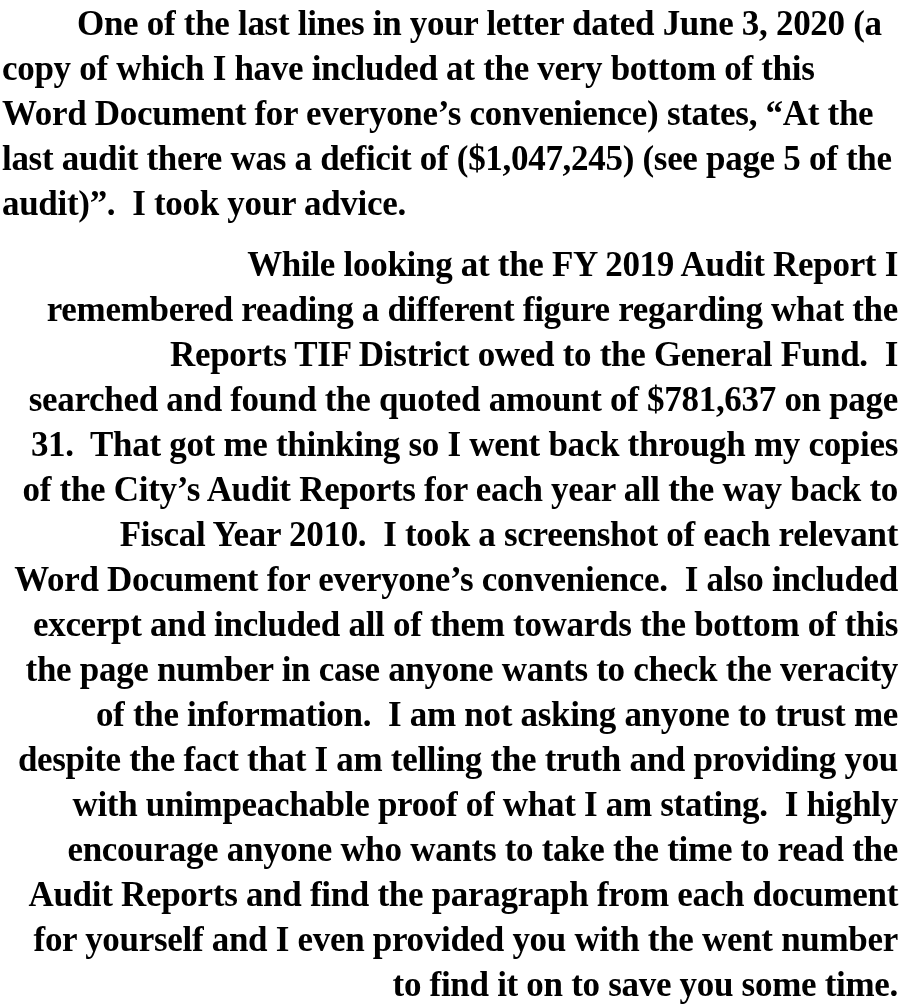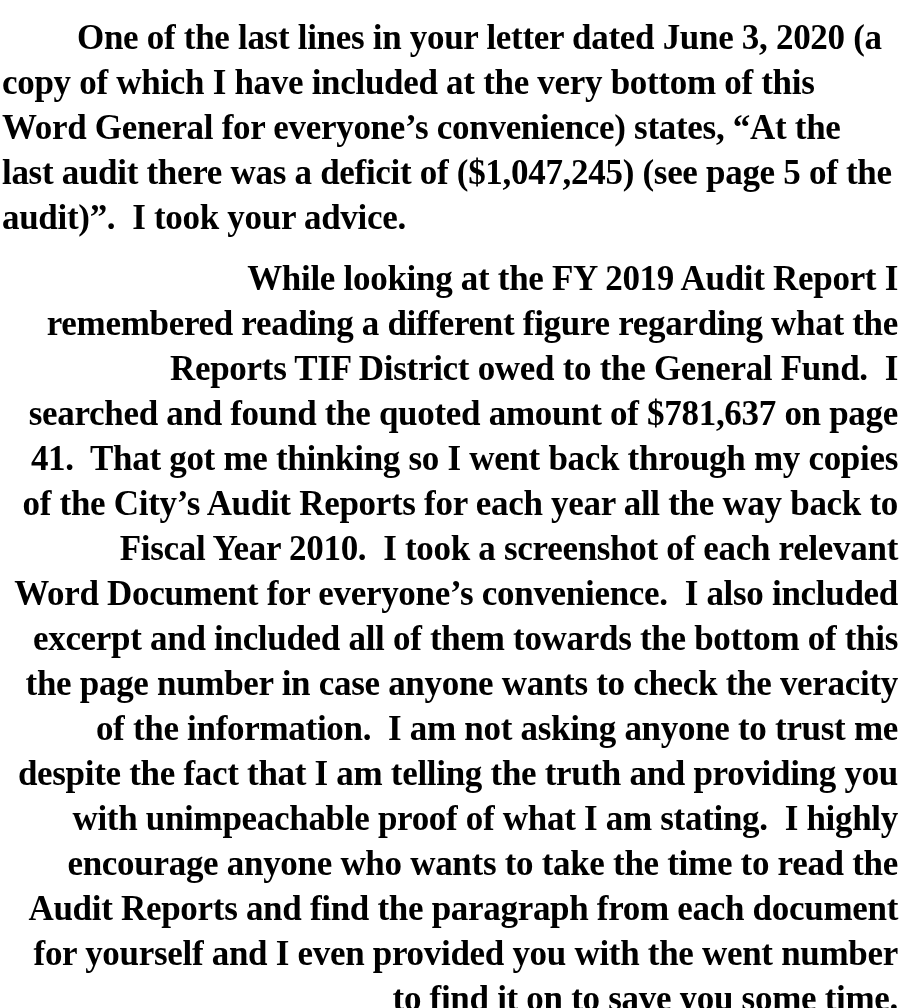--- a/index.html
+++ b/index.html
@@ -7,21 +7,21 @@
     padding: 0;
     width: 900px;
     height: 1008px;
     background: #ffffff;
     overflow: hidden;
   }
   .page {
     box-sizing: border-box;
     width: 900px;
     height: 1008px;
-    padding: 15px 2px 0 2px;
+    padding: 1px 2px 0 2px;
     background: #ffffff;
     color: #000000;
   }
   .paragraph {
     margin: 0;
   }
   .paragraph + .paragraph {
     margin-top: 16px;
     text-align: right;
   }
@@ -38,30 +38,30 @@
     text-indent: 75px;
   }
 </style>
 </head>
 <body>
 
 <div class="page">
     <div class="paragraph">
       <div class="line">One of the last lines in your letter dated June 3, 2020 (a</div>
       <div class="line">copy of which I have included at the very bottom of this</div>
-      <div class="line">Word General for everyone’s convenience) states, “At the</div>
+      <div class="line">Word Document for everyone’s convenience) states, “At the</div>
       <div class="line">last audit there was a deficit of ($1,047,245) (see page 5 of the</div>
       <div class="line">audit)”.  I took your advice.</div>
     </div>
     <div class="paragraph">
       <div class="line">While looking at the FY 2019 Audit Report I</div>
       <div class="line">remembered reading a different figure regarding what the</div>
       <div class="line">Reports TIF District owed to the General Fund.  I</div>
       <div class="line">searched and found the quoted amount of $781,637 on page</div>
-      <div class="line">41.  That got me thinking so I went back through my copies</div>
+      <div class="line">31.  That got me thinking so I went back through my copies</div>
       <div class="line">of the City’s Audit Reports for each year all the way back to</div>
       <div class="line">Fiscal Year 2010.  I took a screenshot of each relevant</div>
       <div class="line">Word Document for everyone’s convenience.  I also included</div>
       <div class="line">excerpt and included all of them towards the bottom of this</div>
       <div class="line">the page number in case anyone wants to check the veracity</div>
       <div class="line">of the information.  I am not asking anyone to trust me</div>
       <div class="line">despite the fact that I am telling the truth and providing you</div>
       <div class="line">with unimpeachable proof of what I am stating.  I highly</div>
       <div class="line">encourage anyone who wants to take the time to read the</div>
       <div class="line">Audit Reports and find the paragraph from each document</div>

